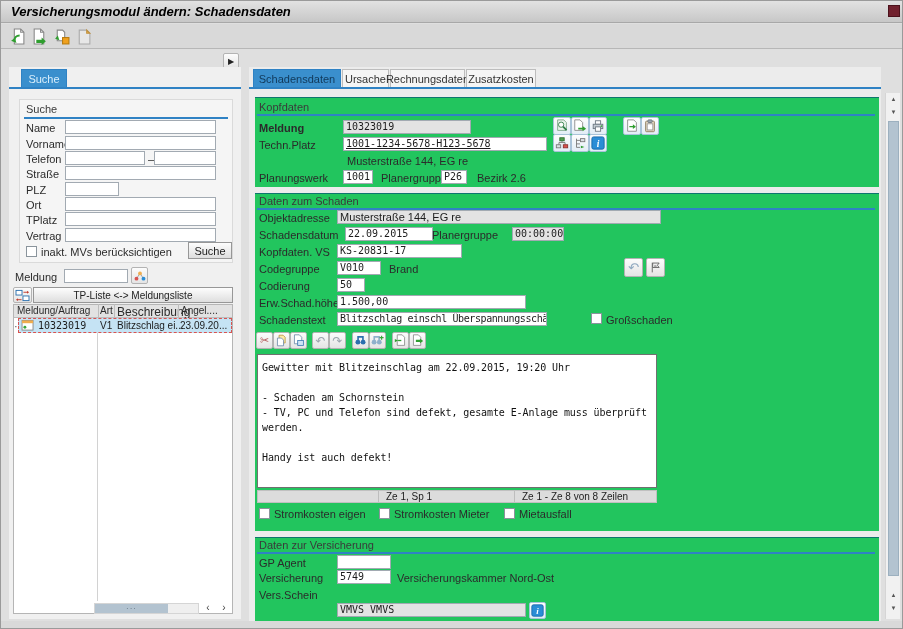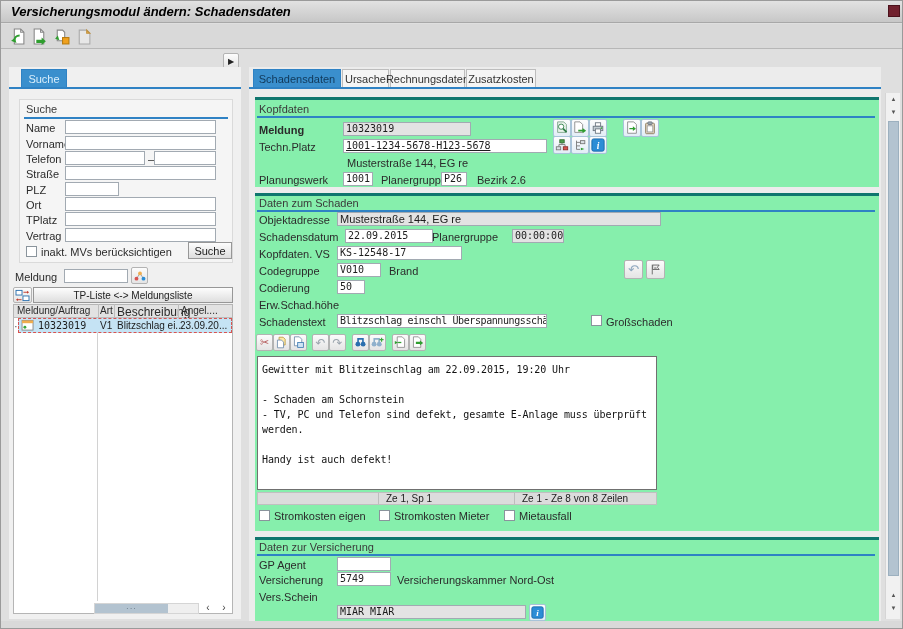--- a/index.html
+++ b/index.html
@@ -5,21 +5,21 @@
   *{box-sizing:border-box;margin:0;padding:0}
   body{background:#cfcfcf;font-family:"Liberation Sans",sans-serif}
   #app{position:relative;width:903px;height:629px;background:#dfdfdf;border:1px solid #9a9a9a;overflow:hidden;font-size:11px;color:#1c1c1c}
   .abs{position:absolute}
   .lbl{position:absolute;font-size:11px;color:#2b2b2b;white-space:nowrap}
   .inp{position:absolute;height:14px;border:1px solid #a2aab2;background:#fff;font-family:"DejaVu Sans Mono",monospace;font-size:10px;line-height:12px;padding:0 2px;overflow:hidden;white-space:nowrap}
   .ro{background:#e3e3e3}
   .sans{font-family:"Liberation Sans",sans-serif;font-size:11px}
   .uline{position:absolute;height:2px;background:#2f82c4}
   .hdr{position:absolute;font-size:11px;color:#3a3a3a;white-space:nowrap}
-  .sec{position:absolute;background:#86efac;border-top:3px solid #0f766e}
+  .sec{position:absolute;background:#22c55e;border-top:1px solid #0f766e}
   .cb{position:absolute;width:11px;height:11px;border:1px solid #8a949c;background:#fff}
   .btn{position:absolute;border:1px solid #979797;background:linear-gradient(#fdfdfd,#dedede);font-size:11px;display:flex;align-items:center;justify-content:center;cursor:default}
   .ib{position:absolute;width:18px;height:18px;border:1px solid #a8c3d9;border-radius:2px;background:linear-gradient(#fdfdfd,#e2edf6);display:flex;align-items:center;justify-content:center}
   .ibg{position:absolute;width:17px;height:17px;border:1px solid #b3b3b3;border-radius:2px;background:linear-gradient(#fcfcfc,#e4e4e4);display:flex;align-items:center;justify-content:center}
   .tbi{position:absolute;width:20px;height:20px;display:flex;align-items:center;justify-content:center}
   .tab{position:absolute;height:18px;top:68px;display:flex;align-items:center;justify-content:center;font-size:11px;background:#f5f5f5;border:1px solid #bdbdbd;border-bottom:none;color:#333}
   .tabactive{background:#3a8fcd;border-color:#2f82c4;color:#11395a;font-weight:normal}
   .glyph{font-family:"DejaVu Sans",sans-serif}
   pre{font-family:"DejaVu Sans Mono",monospace}
 </style>
@@ -249,40 +249,41 @@
 
     <div class="lbl" style="left:4px;top:18px">Objektadresse</div>
     <div class="inp ro sans" style="left:82px;top:16px;width:324px">Musterstraße 144, EG re</div>
 
     <div class="lbl" style="left:4px;top:35px">Schadensdatum</div>
     <div class="inp" style="left:90px;top:33px;width:88px">22.09.2015</div>
     <div class="lbl" style="left:177px;top:35px">Planergruppe</div>
     <div class="inp ro" style="left:257px;top:33px;width:52px">00:00:00</div>
 
     <div class="lbl" style="left:4px;top:52px">Kopfdaten. VS</div>
-    <div class="inp" style="left:82px;top:50px;width:125px">KS-12548-17</div>
+    <div class="inp" style="left:82px;top:50px;width:125px">KS-20831-17</div>
 
     <div class="lbl" style="left:4px;top:69px">Codegruppe</div>
     <div class="inp" style="left:82px;top:67px;width:44px">V010</div>
     <div class="lbl" style="left:134px;top:69px">Brand</div>
     <div class="ibg" style="left:369px;top:64px;width:19px;height:19px">
       <span class="glyph" style="color:#8fa8bf;font-size:13px;line-height:13px">↶</span>
     </div>
     <div class="ibg" style="left:391px;top:64px;width:19px;height:19px">
       <svg width="13" height="13" viewBox="0 0 16 16">
           <path d="M4 2v12" stroke="#555"></path>
           <path d="M4.5 2.5h8l-2.2 2.7 2.2 2.8h-8z" fill="#eee" stroke="#555"></path>
           <text x="8" y="7" font-size="5" fill="#333" text-anchor="middle" font-family="Liberation Sans,sans-serif">a</text>
         </svg>
     </div>
 
     <div class="lbl" style="left:4px;top:86px">Codierung</div>
     <div class="inp" style="left:82px;top:84px;width:28px">50</div>
 
     <div class="lbl" style="left:4px;top:103px">Erw.Schad.höhe</div>
+    <div class="inp" style="left:82px;top:101px;width:189px">1.500,00</div>
 
     <div class="lbl" style="left:4px;top:120px">Schadenstext</div>
     <div class="inp" style="left:82px;top:118px;width:210px;letter-spacing:-0.4px">Blitzschlag einschl Überspannungsschäd.</div>
     <span class="cb" style="left:336px;top:119px"></span>
     <div class="lbl" style="left:351px;top:120px">Großschaden</div>
 
     <div class="ibg" style="left:1px;top:138px">
         <span class="glyph" style="color:#b35959;font-size:11px">✂</span>
       </div>
     <div class="ibg" style="left:18px;top:138px">
@@ -359,21 +360,21 @@
 
   <div class="sec" style="left:254px;top:536px;width:624px;height:84px">
     <div class="hdr" style="left:4px;top:1px">Daten zur Versicherung</div>
     <div class="uline" style="left:2px;top:14px;width:618px"></div>
     <div class="lbl" style="left:4px;top:19px">GP Agent</div>
     <div class="inp" style="left:82px;top:17px;width:54px"></div>
     <div class="lbl" style="left:4px;top:34px">Versicherung</div>
     <div class="inp" style="left:82px;top:32px;width:54px">5749</div>
     <div class="lbl" style="left:142px;top:34px">Versicherungskammer Nord-Ost</div>
     <div class="lbl" style="left:4px;top:51px">Vers.Schein</div>
-    <div class="inp ro" style="left:82px;top:65px;width:189px">MIAR MIAR</div>
+    <div class="inp ro" style="left:82px;top:65px;width:189px">VMVS VMVS</div>
     <div class="ib" style="left:274px;top:64px;width:17px;height:17px">
       <svg width="13" height="13" viewBox="0 0 16 16">
           <rect x="1" y="1" width="14" height="14" rx="2" fill="#2b8dd6" stroke="#1565a8"></rect>
           <text x="8" y="12" font-size="11" font-family="Liberation Serif,serif" font-weight="bold" font-style="italic" fill="#fff" text-anchor="middle">i</text>
         </svg>
     </div>
   </div>
 
   <div class="abs" style="left:884px;top:92px;width:15px;height:526px;background:#f1f1f1;border-left:1px solid #d5d5d5">
     <div class="abs" style="left:1px;top:0;width:13px;height:12px;text-align:center;font-size:6px;color:#555;line-height:12px"><span>▲</span></div>

